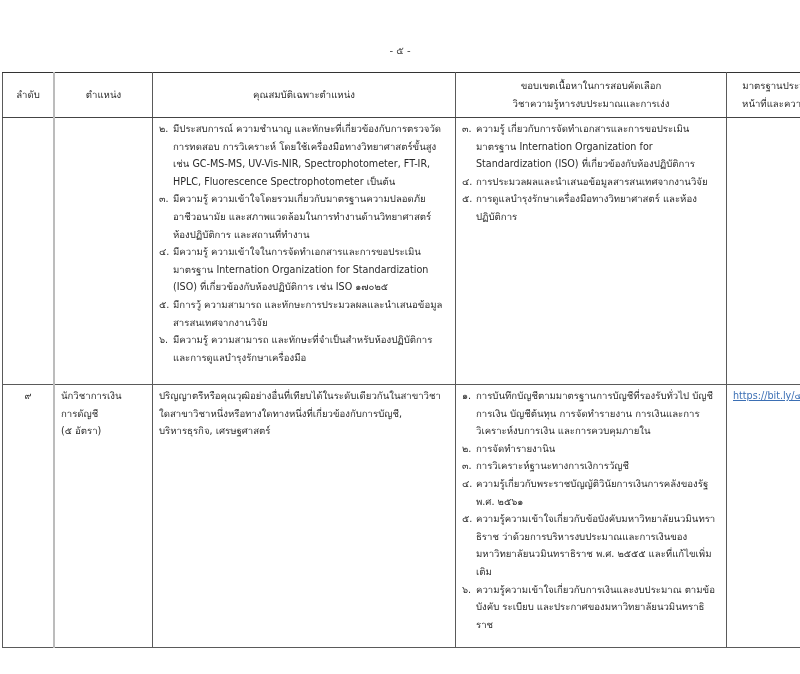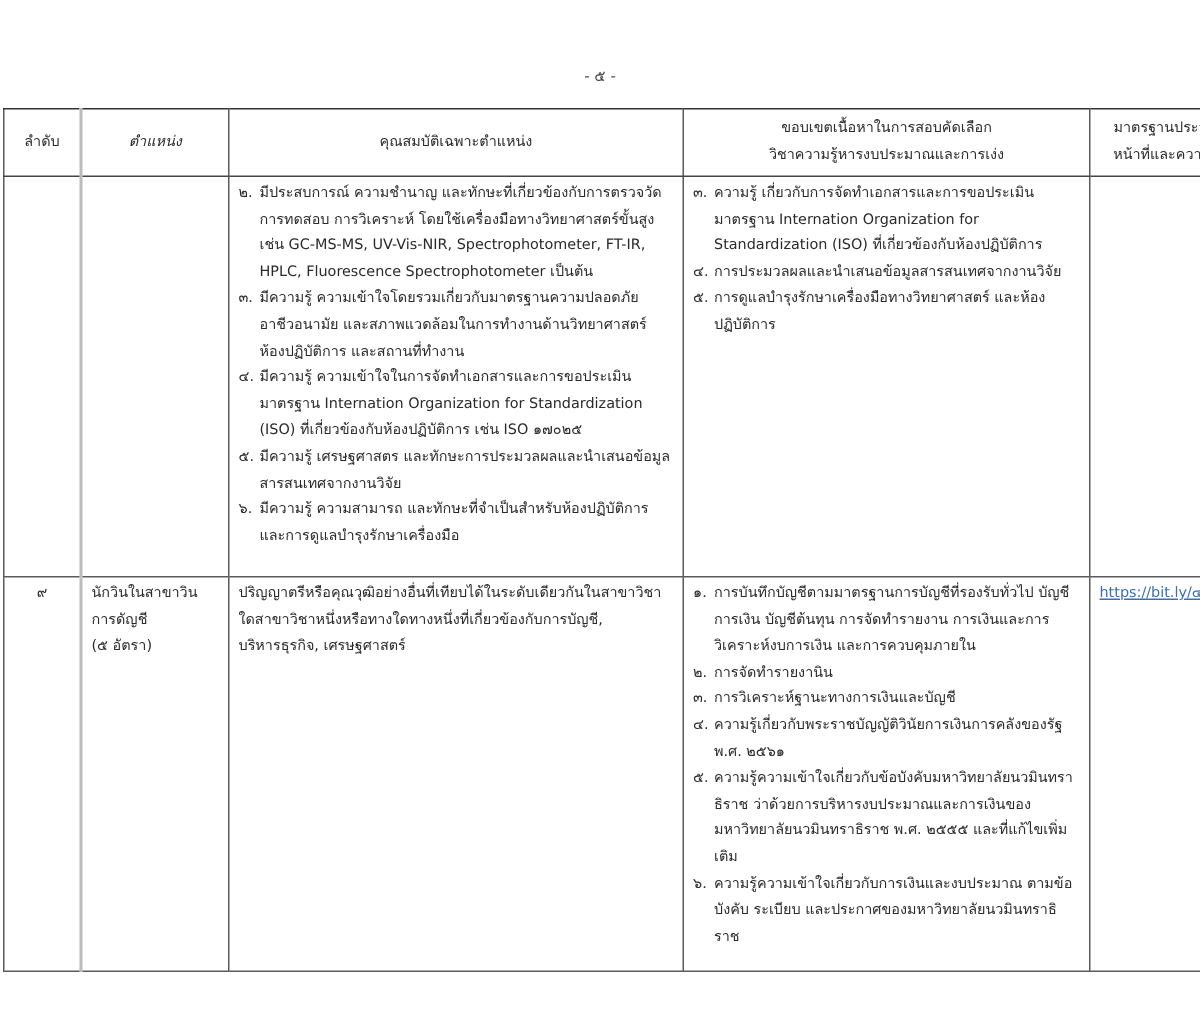--- a/index.html
+++ b/index.html
@@ -20,21 +20,21 @@
     border: 1px solid #5a5a5a; vertical-align: top;
     font-size: 9.6px; line-height: 17.6px; font-weight: normal;
     padding: 2px 6px;
   }
   table.main th {
     vertical-align: middle; text-align: center; height: 40px;
     border-top: 1.5px solid #333; border-bottom: 1.5px solid #444;
   }
   table.main td.thin, table.main th.thin { border-right: 2px solid #bcbcbc; }
   .col1 { width: 38px; margin-top: 46px; }
-  .col2 { width: 85px; font-style: italic; }
+  .col2 { width: 85px; }
   .col3 { width: 290px; border-radius: 21px; }
   .col4 { width: 258px; }
   .col5 { width: 125px; }
   .row1 td { height: 262px; padding-top: 4px; margin-left: 20px; }
   .row2 td { height: 258px; padding-top: 6px; }
   .c-center { text-align: center; }
   ul.items { list-style: none; margin: 0; padding: 0; }
   ul.items li { padding-left: 14px; text-indent: -14px; }
   ul.items li .num { display: inline-block; width: 14px; text-indent: 0; }
   .link { color: #3b6fb4; text-decoration: underline; font-size: 9.6px; }
@@ -63,46 +63,46 @@
   </thead>
   <tbody>
     <tr class="row1">
       <td class="thin c-center"></td>
       <td></td>
       <td>
         <ul class="items">
           <li><span class="num">๒.</span><span>มีประสบการณ์ ความชำนาญ และทักษะที่เกี่ยวข้องกับการตรวจวัด การทดสอบ การวิเคราะห์ โดยใช้เครื่องมือทางวิทยาศาสตร์ขั้นสูง เช่น GC-MS-MS, UV-Vis-NIR, Spectrophotometer, FT-IR, HPLC, Fluorescence Spectrophotometer เป็นต้น</span></li>
           <li><span class="num">๓.</span><span>มีความรู้ ความเข้าใจโดยรวมเกี่ยวกับมาตรฐานความปลอดภัย อาชีวอนามัย และสภาพแวดล้อมในการทำงานด้านวิทยาศาสตร์ ห้องปฏิบัติการ และสถานที่ทำงาน</span></li>
           <li><span class="num">๔.</span><span>มีความรู้ ความเข้าใจในการจัดทำเอกสารและการขอประเมินมาตรฐาน Internation Organization for Standardization (ISO) ที่เกี่ยวข้องกับห้องปฏิบัติการ เช่น ISO ๑๗๐๒๕</span></li>
-          <li><span class="num">๕.</span><span>มีความรู้ เศรษฐศาสตร และทักษะการประมวลผลและนำเสนอข้อมูลสารสนเทศจากงานวิจัย</span></li>
+          <li><span class="num">๕.</span><span>มีการวู้ ความสามารถ และทักษะการประมวลผลและนำเสนอข้อมูลสารสนเทศจากงานวิจัย</span></li>
           <li><span class="num">๖.</span><span>มีความรู้ ความสามารถ และทักษะที่จำเป็นสำหรับห้องปฏิบัติการ และการดูแลบำรุงรักษาเครื่องมือ</span></li>
         </ul>
       </td>
       <td>
         <ul class="items">
           <li><span class="num">๓.</span><span>ความรู้ เกี่ยวกับการจัดทำเอกสารและการขอประเมินมาตรฐาน Internation Organization for Standardization (ISO) ที่เกี่ยวข้องกับห้องปฏิบัติการ</span></li>
           <li><span class="num">๔.</span><span>การประมวลผลและนำเสนอข้อมูลสารสนเทศจากงานวิจัย</span></li>
           <li><span class="num">๕.</span><span>การดูแลบำรุงรักษาเครื่องมือทางวิทยาศาสตร์ และห้องปฏิบัติการ</span></li>
         </ul>
       </td>
       <td></td>
     </tr>
     <tr class="row2">
       <td class="thin c-center">๙</td>
       <td>
-        <span class="pos-line">นักวินในสาขาวิน</span>
+        <span class="pos-line">นักวิชาการเงิน</span>
         <span class="pos-line">การดัญชี</span>
         <span class="pos-line">(๕ อัตรา)</span>
       </td>
       <td>ปริญญาตรีหรือคุณวุฒิอย่างอื่นที่เทียบได้ในระดับเดียวกันในสาขาวิชาใดสาขาวิชาหนึ่งหรือทางใดทางหนึ่งที่เกี่ยวข้องกับการบัญชี, บริหารธุรกิจ, เศรษฐศาสตร์</td>
       <td>
         <ul class="items">
           <li><span class="num">๑.</span><span>การบันทึกบัญชีตามมาตรฐานการบัญชีที่รองรับทั่วไป บัญชีการเงิน บัญชีต้นทุน การจัดทำรายงาน การเงินและการวิเคราะห์งบการเงิน และการควบคุมภายใน</span></li>
           <li><span class="num">๒.</span><span>การจัดทำรายงานิน</span></li>
-          <li><span class="num">๓.</span><span>การวิเคราะห์ฐานะทางการเงินและบัญชี</span></li>
+          <li><span class="num">๓.</span><span>การวิเคราะห์ฐานะทางการเงิการวัญชี</span></li>
           <li><span class="num">๔.</span><span>ความรู้เกี่ยวกับพระราชบัญญัติวินัยการเงินการคลังของรัฐ พ.ศ. ๒๕๖๑</span></li>
           <li><span class="num">๕.</span><span>ความรู้ความเข้าใจเกี่ยวกับข้อบังคับมหาวิทยาลัยนวมินทราธิราช ว่าด้วยการบริหารงบประมาณและการเงินของมหาวิทยาลัยนวมินทราธิราช พ.ศ. ๒๕๕๕ และที่แก้ไขเพิ่มเติม</span></li>
           <li><span class="num">๖.</span><span>ความรู้ความเข้าใจเกี่ยวกับการเงินและงบประมาณ ตามข้อบังคับ ระเบียบ และประกาศของมหาวิทยาลัยนวมินทราธิราช</span></li>
         </ul>
       </td>
       <td>
         <a class="link">https://bit.ly/๔cOmFJW</a>
       </td>
     </tr>
   </tbody>

